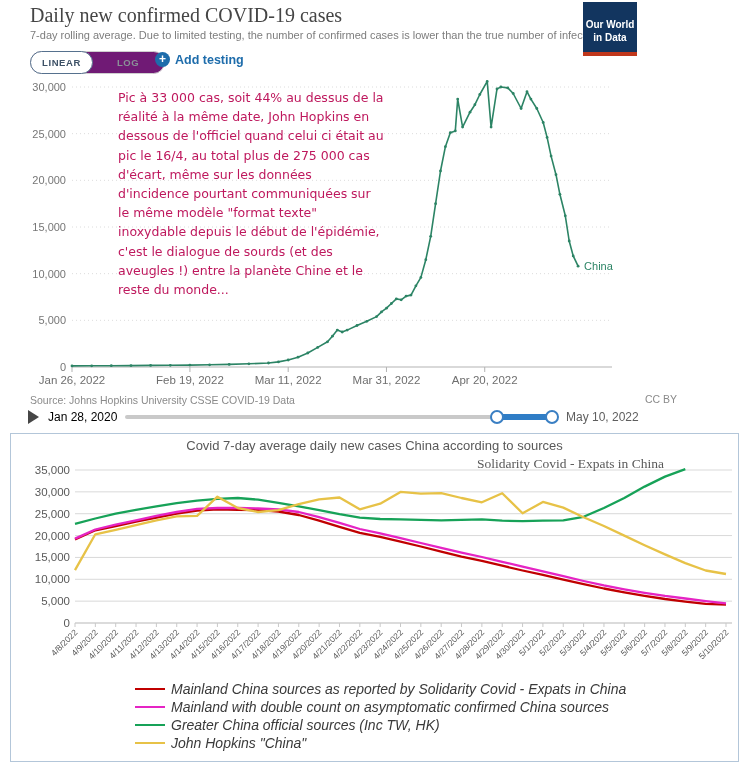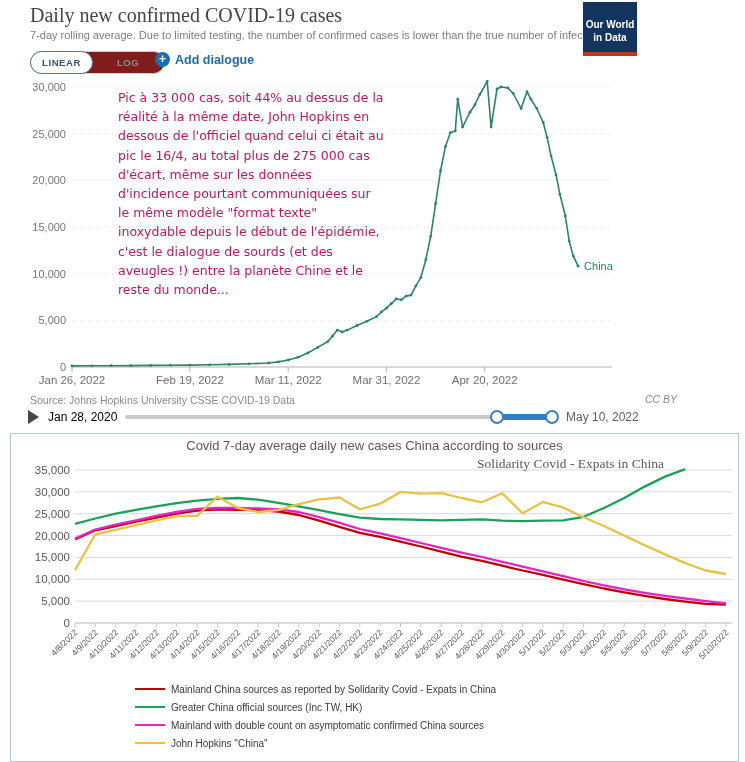--- a/index.html
+++ b/index.html
@@ -5,75 +5,75 @@
   html,body{margin:0;padding:0;background:#fff;}
   .page{position:relative;width:745px;height:762px;background:#fff;overflow:hidden;
         font-family:"Liberation Sans",sans-serif;}
   .abs{position:absolute;}
   
   .owid-title{left:30px;top:4px;font-family:"Liberation Serif",serif;font-size:20px;color:#454545;}
   .owid-subtitle{left:30px;top:29px;font-size:11px;color:#7d7d7d;}
   .owid-logo{left:583px;top:2px;width:54px;height:34px;background:#12355f;border-bottom:4px solid #c0371c;
              color:#fff;font-size:10px;font-weight:bold;text-align:center;padding-top:16px;line-height:13px;}
   
-  .scale-toggle{left:30px;top:51px;display:inline-flex;background:#7f1d1d;border:1px solid #cfcfcf;
+  .scale-toggle{left:30px;top:51px;display:inline-flex;background:#701a75;border:1px solid #cfcfcf;
                 border-radius:12px;height:21px;align-items:center;}
   .btn-linear{border:1px solid #56718e;border-radius:12px;background:#fff;height:21px;margin:-1px;
               padding:0 11px;font-size:9.5px;letter-spacing:.6px;color:#3d5166;font-weight:bold;
               display:flex;align-items:center;cursor:pointer;}
   .btn-log{padding:0 25px;font-size:9.5px;letter-spacing:.6px;color:#8a9097;font-weight:bold;cursor:pointer;}
   .add-country{left:155px;top:52px;display:flex;align-items:center;cursor:pointer;}
   .plus-circle{width:15px;height:15px;border-radius:50%;background:#1d6cab;color:#fff;font-size:12px;
                font-weight:bold;text-align:center;line-height:14px;margin-right:5px;}
   .add-country-label{font-size:12.5px;font-weight:bold;color:#1d6cab;}
   
   .annotation{left:118px;top:88px;font-family:"DejaVu Sans",sans-serif;font-weight:normal;
               font-size:12.5px;line-height:19.2px;color:#be185d;white-space:pre;}
   
   .source-line{left:30px;top:394px;font-size:10.5px;color:#8a8a8a;}
-  .cc-by{left:645px;top:393px;font-size:10.5px;color:#8a8a8a;font-style:italic;}
+  .cc-by{left:645px;top:393px;font-size:10.5px;color:#8a8a8a;}
   .play-btn{left:28px;top:410px;width:0;height:0;border-left:11px solid #464646;
             border-top:7px solid transparent;border-bottom:7px solid transparent;cursor:pointer;}
   .tl-start{left:48px;top:410px;font-size:12px;color:#000000;}
   .tl-end{left:566px;top:410px;font-size:12px;color:#5e5e5e;}
   .tl-track{left:125px;top:415px;width:427px;height:4px;background:#c9c9c9;border-radius:2px;cursor:pointer;}
   .tl-active{left:497px;top:414px;width:55px;height:6px;background:#2f7dc6;border-radius:3px;cursor:pointer;}
   .tl-handle{width:14px;height:14px;border-radius:50%;background:#fff;border:2px solid #3a7fc3;
              box-sizing:border-box;cursor:pointer;}
   .h1{left:490px;top:410px;} .h2{left:545px;top:410px;}
   
   .bottom-panel{left:10px;top:433px;width:729px;height:329px;border:1px solid #b3c6d9;
                 box-sizing:border-box;background:#fff;}
   .bc-title{left:10px;top:438px;width:729px;text-align:center;font-size:13px;color:#595959;pointer-events:none;}
   .bc-sub{left:10px;top:456px;width:654px;text-align:right;font-size:13.5px;color:#595959;pointer-events:none;font-family:Liberation Serif, serif;}
   .legend{left:135px;top:680px;}
   .legend-row{display:flex;align-items:center;height:18px;}
   .legend-swatch{width:30px;height:0;border-top:2.5px solid #000;margin-right:6px;}
-  .legend-label{font-size:10px;color:#3a3a3a;}
+  .legend-label{font-size:14px;color:#3a3a3a;font-style:italic;}
   svg text{font-family:"Liberation Sans",sans-serif;}
 </style>
 </head>
 <body>
 
 <div class="page">
 
   <div class="abs owid-title">Daily new confirmed COVID-19 cases</div>
   <div class="abs owid-subtitle">7-day rolling average. Due to limited testing, the number of confirmed cases is lower than the true number of infections.</div>
   <div class="abs owid-logo">
     <div>Our World</div>
     <div>in Data</div>
   </div>
 
   <div class="abs scale-toggle">
     <div class="btn-linear">LINEAR</div>
     <div class="btn-log">LOG</div>
   </div>
   <div class="abs add-country">
     <div class="plus-circle">+</div>
-    <div class="add-country-label">Add dialogue</div>
+    <div class="add-country-label">Add testing</div>
   </div>
 
   <svg id="top-svg" class="abs" style="left:0;top:75px;" width="645" height="320">
       <text x="66" y="296" text-anchor="end" font-size="11" fill="#767676">0</text>
       <line x1="72" x2="612" y1="245.33333333333331" y2="245.33333333333331" stroke="#dcdcdc" stroke-width="1" stroke-dasharray="1,3"></line>
       <text x="66" y="249.33333333333331" text-anchor="end" font-size="11" fill="#767676">5,000</text>
       <line x1="72" x2="612" y1="198.66666666666666" y2="198.66666666666666" stroke="#dcdcdc" stroke-width="1" stroke-dasharray="1,3"></line>
       <text x="66" y="202.66666666666666" text-anchor="end" font-size="11" fill="#767676">10,000</text>
       <line x1="72" x2="612" y1="152" y2="152" stroke="#dcdcdc" stroke-width="1" stroke-dasharray="1,3"></line>
       <text x="66" y="156" text-anchor="end" font-size="11" fill="#767676">15,000</text>
@@ -276,26 +276,26 @@
     </svg>
   <div class="abs bc-title">Covid 7-day average daily new cases China according to sources</div>
   <div class="abs bc-sub">Solidarity Covid - Expats in China</div>
 
   <div class="abs legend">
     <div class="legend-row">
       <div class="legend-swatch" style="border-top-color: rgb(192, 0, 0);"></div>
       <div class="legend-label">Mainland China sources as reported by Solidarity Covid - Expats in China</div>
     </div>
     <div class="legend-row">
+      <div class="legend-swatch" style="border-top-color: rgb(229, 36, 196);"></div>
+      <div class="legend-label">Mainland with double count on asymptomatic confirmed China sources</div>
+    </div>
+    <div class="legend-row">
       <div class="legend-swatch" style="border-top-color: rgb(23, 162, 88);"></div>
       <div class="legend-label">Greater China official sources (Inc TW, HK)</div>
-    </div>
-    <div class="legend-row">
-      <div class="legend-swatch" style="border-top-color: rgb(229, 36, 196);"></div>
-      <div class="legend-label">Mainland with double count on asymptomatic confirmed China sources</div>
     </div>
     <div class="legend-row">
       <div class="legend-swatch" style="border-top-color: rgb(231, 194, 71);"></div>
       <div class="legend-label">John Hopkins "China"</div>
     </div>
   </div>
 
 </div>
 
 </body></html>

